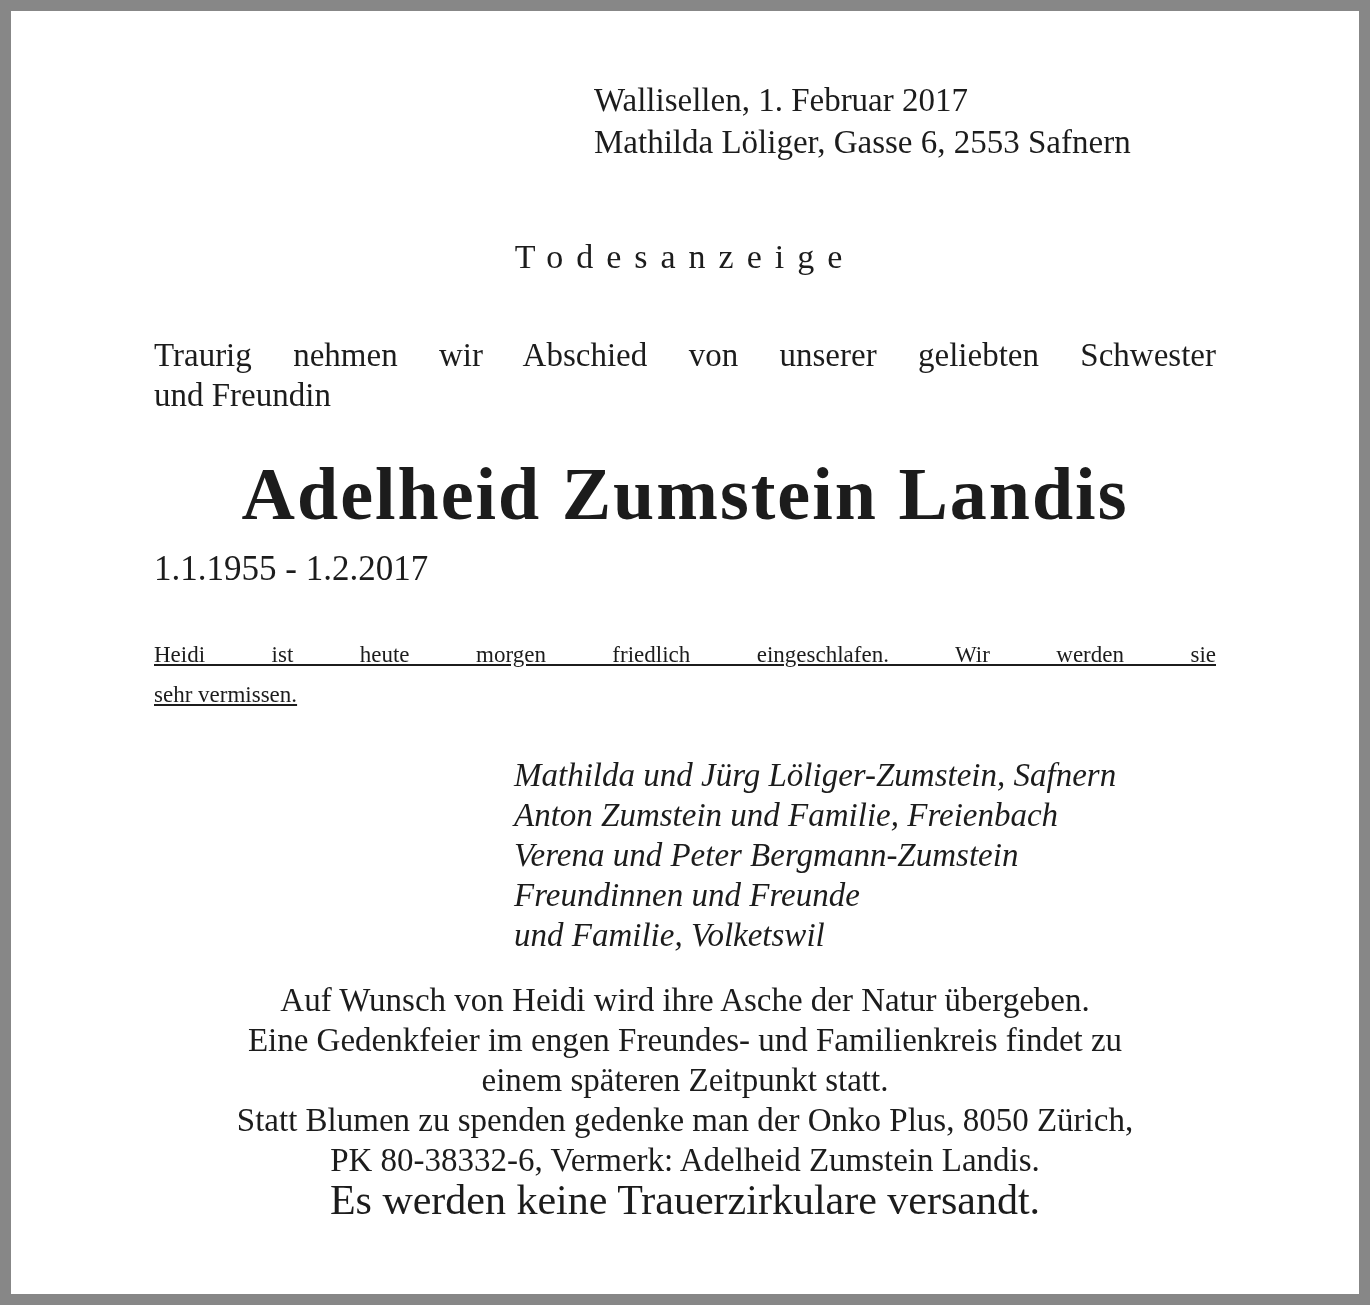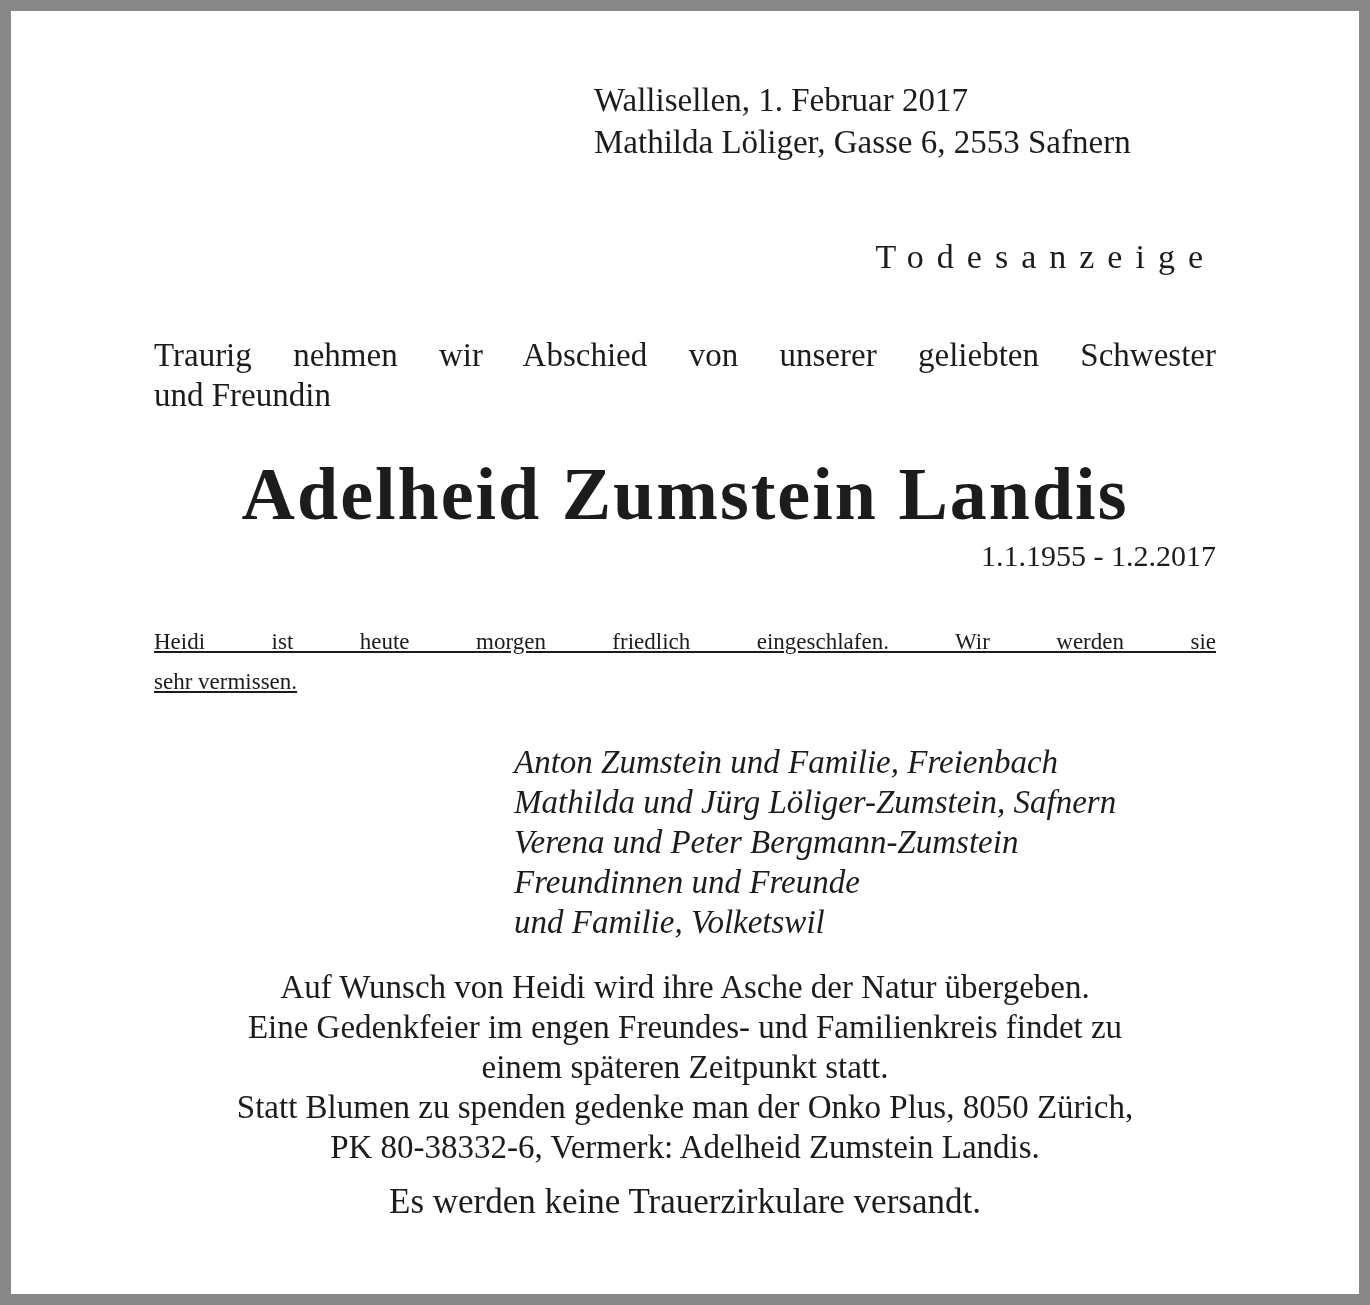--- a/index.html
+++ b/index.html
@@ -27,45 +27,45 @@
   .dateline {
     margin-left: 440px;
     font-size: 33px;
     line-height: 42px;
     text-align: left;
   }
   .heading {
     margin-top: 72px;
     font-size: 34px;
     line-height: 44px;
-    text-align: right;
+    text-align: center;
     letter-spacing: 13px;
   }
   .intro {
     margin-top: 56px;
     font-size: 33px;
     line-height: 40px;
   }
   .justify-line {
     text-align: justify;
     text-align-last: justify;
   }
   .deceased-name {
     margin-top: 38px;
     font-size: 74px;
     line-height: 82px;
     font-weight: bold;
     text-align: center;
     letter-spacing: 2px;
   }
   .life-dates {
-    margin-top: 2px;
-    font-size: 30px;
+    margin-top: 15px;
+    font-size: 35px;
     line-height: 38px;
-    text-align: right;
+    text-align: left;
   }
   .message {
     margin-top: 47px;
     font-size: 23px;
     line-height: 40px;
     text-decoration: underline;
   }
   .mourners {
     margin-top: 40px;
     margin-left: 360px;
@@ -78,22 +78,21 @@
     font-size: 33px;
     line-height: 40px;
     text-align: center;
   }
   .donation {
     font-size: 33px;
     line-height: 40px;
     text-align: center;
   }
   .closing {
-    margin-top: 15px;
-    font-size: 35px;
+    font-size: 42px;
     line-height: 40px;
     text-align: center;
   }
 </style>
 </head>
 <body>
 
 <div class="page">
   <div class="content">
 
@@ -112,22 +111,22 @@
     <div class="deceased-name">Adelheid Zumstein Landis</div>
 
     <div class="life-dates">1.1.1955 - 1.2.2017</div>
 
     <div class="message">
       <div class="justify-line">Heidi ist heute morgen friedlich eingeschlafen. Wir werden sie</div>
       <div>sehr vermissen.</div>
     </div>
 
     <div class="mourners">
+      <div>Mathilda und Jürg Löliger-Zumstein, Safnern</div>
       <div>Anton Zumstein und Familie, Freienbach</div>
-      <div>Mathilda und Jürg Löliger-Zumstein, Safnern</div>
       <div>Verena und Peter Bergmann-Zumstein</div>
       <div>Freundinnen und Freunde</div>
       <div>und Familie, Volketswil</div>
     </div>
 
     <div class="ceremony">
       <div>Auf Wunsch von Heidi wird ihre Asche der Natur übergeben.</div>
       <div>Eine Gedenkfeier im engen Freundes- und Familienkreis findet zu</div>
       <div>einem späteren Zeitpunkt statt.</div>
     </div>

